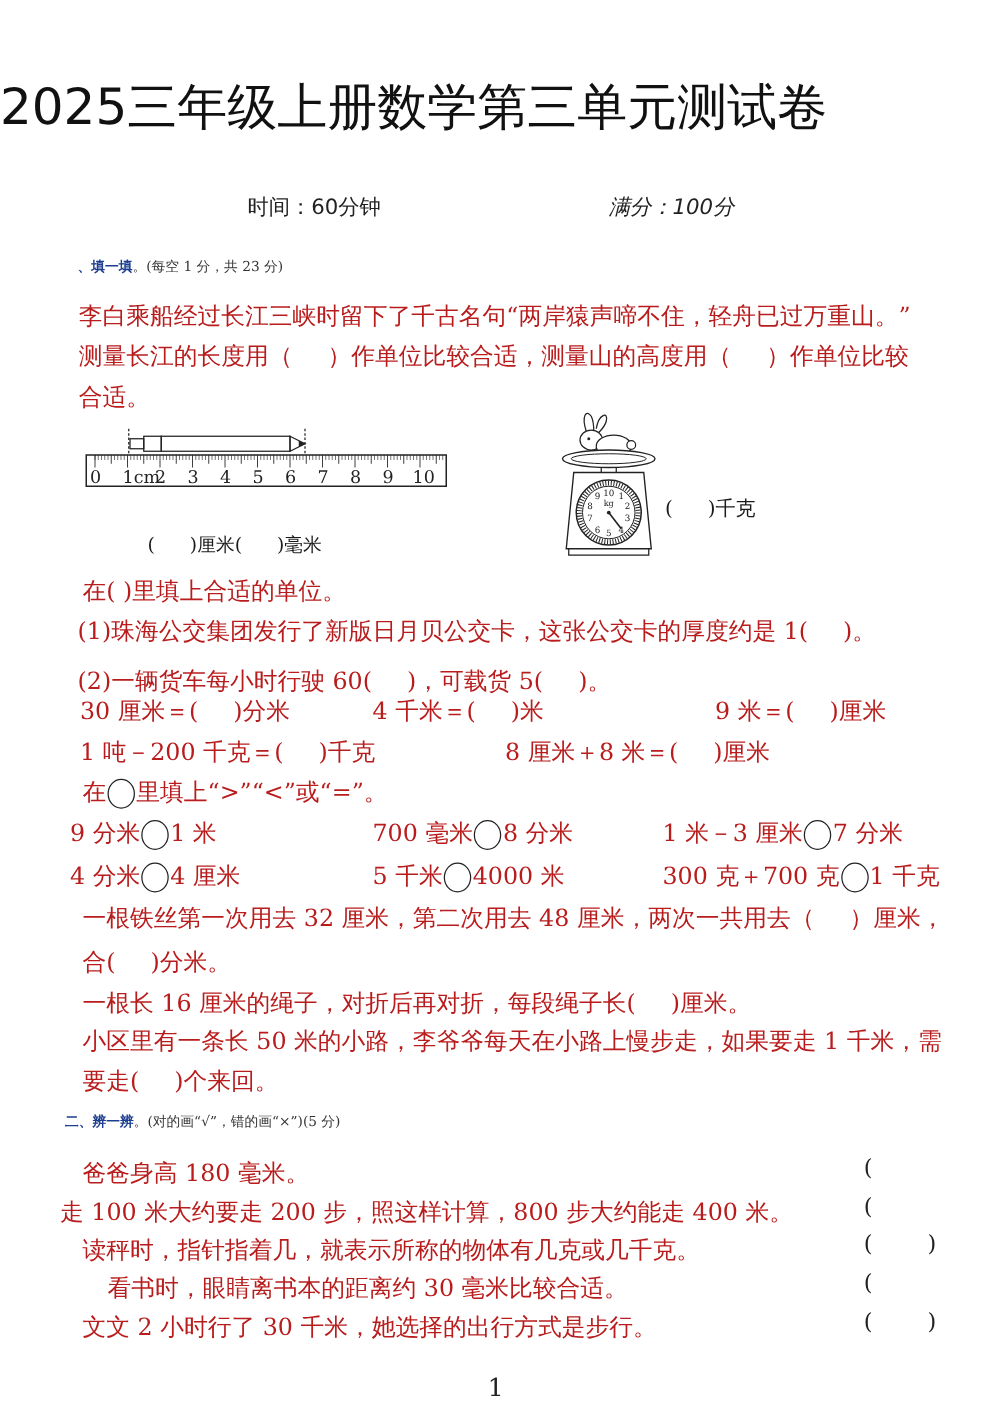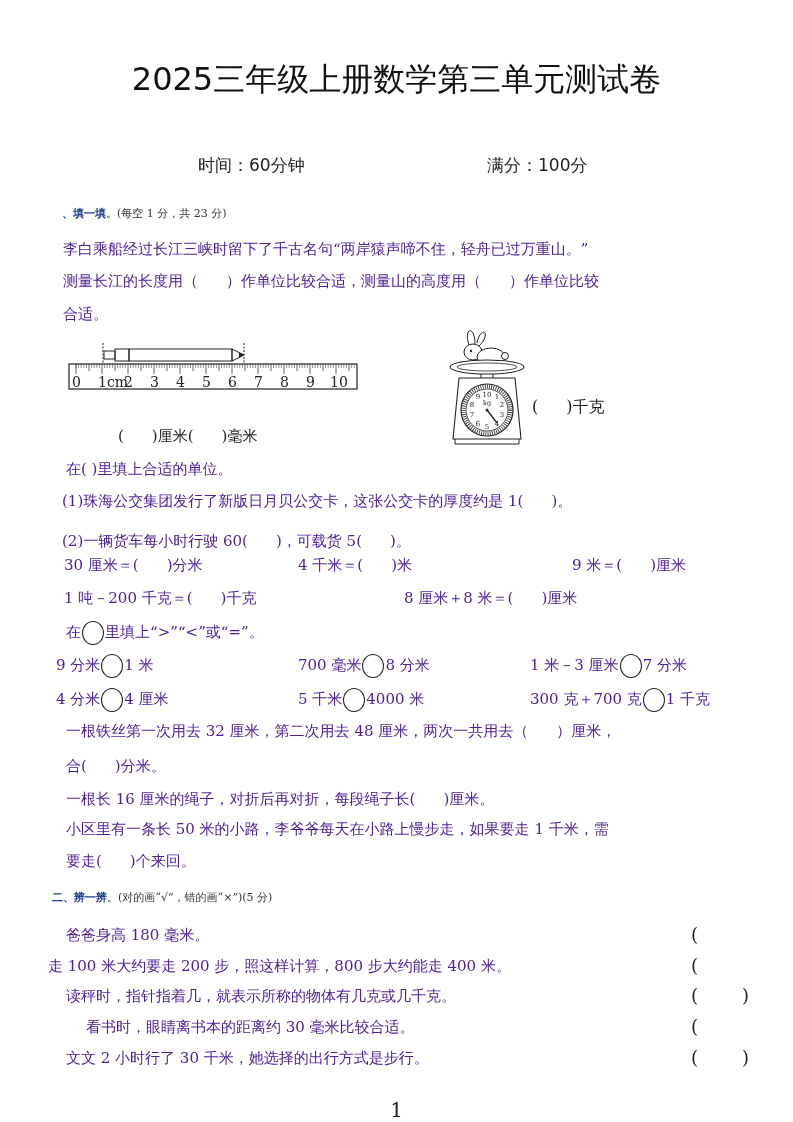--- a/index.html
+++ b/index.html
@@ -1,34 +1,34 @@
 <!DOCTYPE html>
 <html><head>
 <meta charset="utf-8">
 <style>
   html, body { margin:0; padding:0; background:#ffffff; }
   body { width:793px; height:1122px; position:relative; overflow:hidden; font-family:"DejaVu Serif", "Liberation Serif", serif; color:#1a1a1a; }
   .abs { position:absolute; white-space:nowrap; }
-  .title { left:0; width:793px; top:58px; text-align:center; font-family:"DejaVu Sans", "Liberation Sans", sans-serif; font-size:32px; letter-spacing:0px; color:#111; }
+  .title { left:0; width:793px; top:58px; font-family:"DejaVu Sans", "Liberation Sans", sans-serif; font-size:40px; letter-spacing:0px; color:#111; }
   .meta { top:154px; font-family:"DejaVu Sans", "Liberation Sans", sans-serif; font-size:17px; color:#222; }
-  .line { font-size:15px; color:#4c1d95; }
+  .line { font-size:19px; color:#b91c1c; }
   .sec { font-size:11px; color:#333; }
   .sec .hl { color:#1d3e8f; font-weight:bold; }
   .gap-s { display:inline-block; width:28px; }
   .circ { display:inline-block; width:22px; height:24px; border:1.5px solid #222; border-radius:50%; vertical-align:middle; margin:0 1px; box-sizing:border-box; }
   .pagenum { left:0; width:793px; top:1098px; text-align:center; font-size:20px; color:#222; }
   .paren-l, .paren-r { font-size:18px; color:#222; }
   svg text { font-family:"DejaVu Serif", "Liberation Serif", serif; }
 </style>
 </head>
 <body>
 
 <div class="abs title">2025三年级上册数学第三单元测试卷</div>
 <div class="abs meta" style="left:198px;">时间：60分钟</div>
-<div class="abs meta" style="left:487px;">满分：100分</div>
+<div class="abs meta" style="left:487px;font-style:italic;">满分：100分</div>
 
 <div class="abs sec" style="left:62px; top:206px;">
   <span class="hl">、</span><span class="hl">填一填</span><span>。(每空 1 分，共 23 分)</span>
 </div>
 
 <div class="abs line" style="left:63px; top:240px;">李白乘船经过长江三峡时留下了千古名句“两岸猿声啼不住，轻舟已过万重山。”</div>
 <div class="abs line" style="left:63px; top:272px;">
   <span>测量长江的长度用（</span><span class="gap-s"></span><span>）作单位比较合适，测量山的高度用（</span><span class="gap-s"></span><span>）作单位比较</span>
 </div>
 <div class="abs line" style="left:63px; top:305px;">合适。</div>

